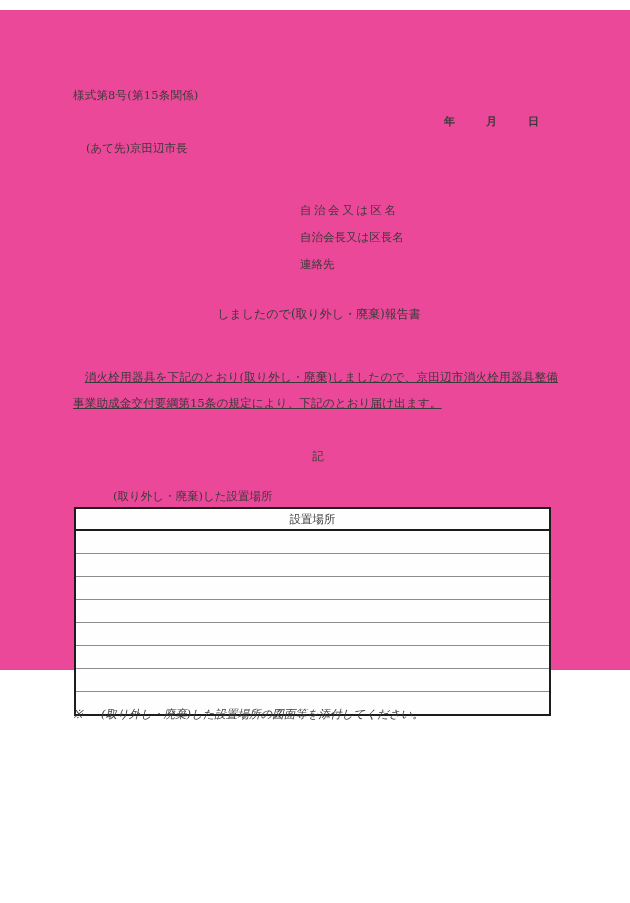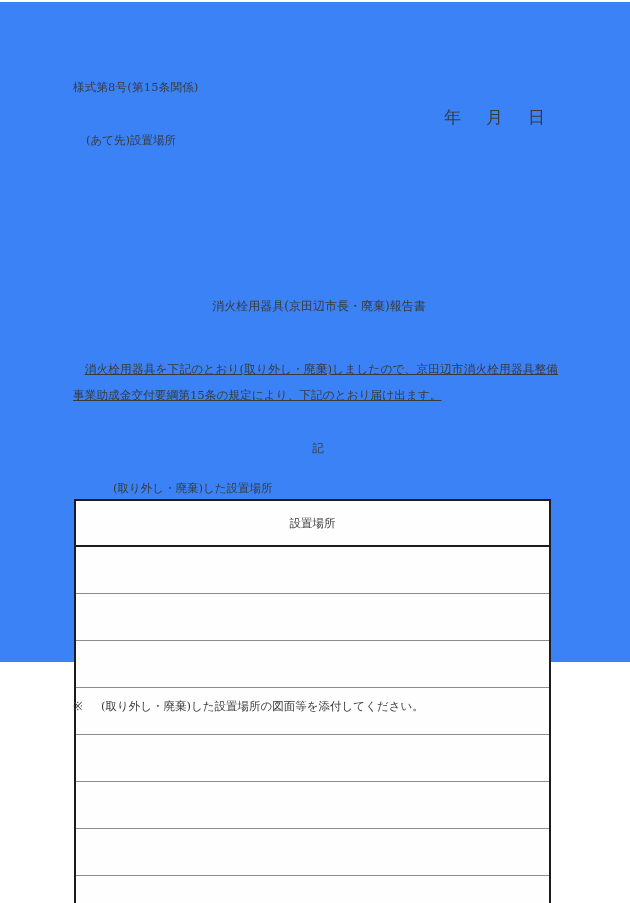--- a/index.html
+++ b/index.html
@@ -11,41 +11,42 @@
     width: 630px;
     height: 903px;
     position: relative;
     font-family: "DejaVu Serif", "Liberation Serif", serif;
     color: #3a3a3a;
     overflow: hidden;
   }
 
   .page {
     position: absolute;
-    left: 0; top: 2px;
+    left: 0; top: 10px;
     width: 630px;
     height: 660px;
-    background: #3b82f6;
+    background: #ec4899;
   }
 
   .form-number {
     position: absolute;
     left: 73px;
     top: 78px;
     font-size: 11.5px;
     letter-spacing: 0.2px;
     white-space: nowrap;
   }
 
   .date-line {
     position: absolute;
     left: 444px;
     top: 104px;
-    font-size: 17px;
-    white-space: nowrap;
+    font-size: 11px;
+    white-space: nowrap;
+    font-weight: bold;
   }
   .date-line .dseg {
     display: inline-block;
     width: 42px;
   }
   .date-line .dseg:last-child {
     width: auto;
   }
 
   .addressee {
@@ -122,21 +123,21 @@
   .place-table {
     position: absolute;
     left: 74px;
     top: 497px;
     width: 477px;
     border-collapse: collapse;
     table-layout: fixed;
     background: #fefefe;
   }
   .place-table td {
-    padding: 12px;
+    padding: 0;
     margin: 0;
   }
   .place-table .th-cell {
     height: 20px;
     text-align: center;
     vertical-align: middle;
     font-size: 11.5px;
     border-top: 2px solid #1c1c1c;
     border-left: 2px solid #1c1c1c;
     border-right: 2px solid #1c1c1c;
@@ -152,42 +153,48 @@
   .place-table .row-cell.last-row {
     border-bottom: 2px solid #1c1c1c;
   }
 
   .footnote {
     position: absolute;
     left: 73px;
     top: 696px;
     font-size: 11.5px;
     white-space: nowrap;
+    font-style: italic;
   }
   .footnote .mark {
     display: inline-block;
     width: 28px;
   }
 </style>
 </head>
 <body>
 
 <div class="page">
 
   <div class="form-number">様式第8号(第15条関係)</div>
 
   <div class="date-line">
     <span class="dseg">年</span><span class="dseg">月</span><span class="dseg">日</span>
   </div>
 
-  <div class="addressee">(あて先)設置場所</div>
-
+  <div class="addressee">(あて先)京田辺市長</div>
+
+  <div class="org-block">
+    <div class="org-line spread">自治会又は区名</div>
+    <div class="org-line">自治会長又は区長名</div>
+    <div class="org-line">連絡先</div>
+  </div>
 
   <div class="doc-title">
-    <span class="inner">消火栓用器具(京田辺市長・廃棄)報告書</span>
+    <span class="inner">しましたので(取り外し・廃棄)報告書</span>
   </div>
 
   <div class="body-para">消火栓用器具を下記のとおり(取り外し・廃棄)しましたので、京田辺市消火栓用器具整備事業助成金交付要綱第15条の規定により、下記のとおり届け出ます。</div>
 
   <div class="ki-mark">
     <span class="inner">記</span>
   </div>
 
   <div class="table-label">(取り外し・廃棄)した設置場所</div>
 

